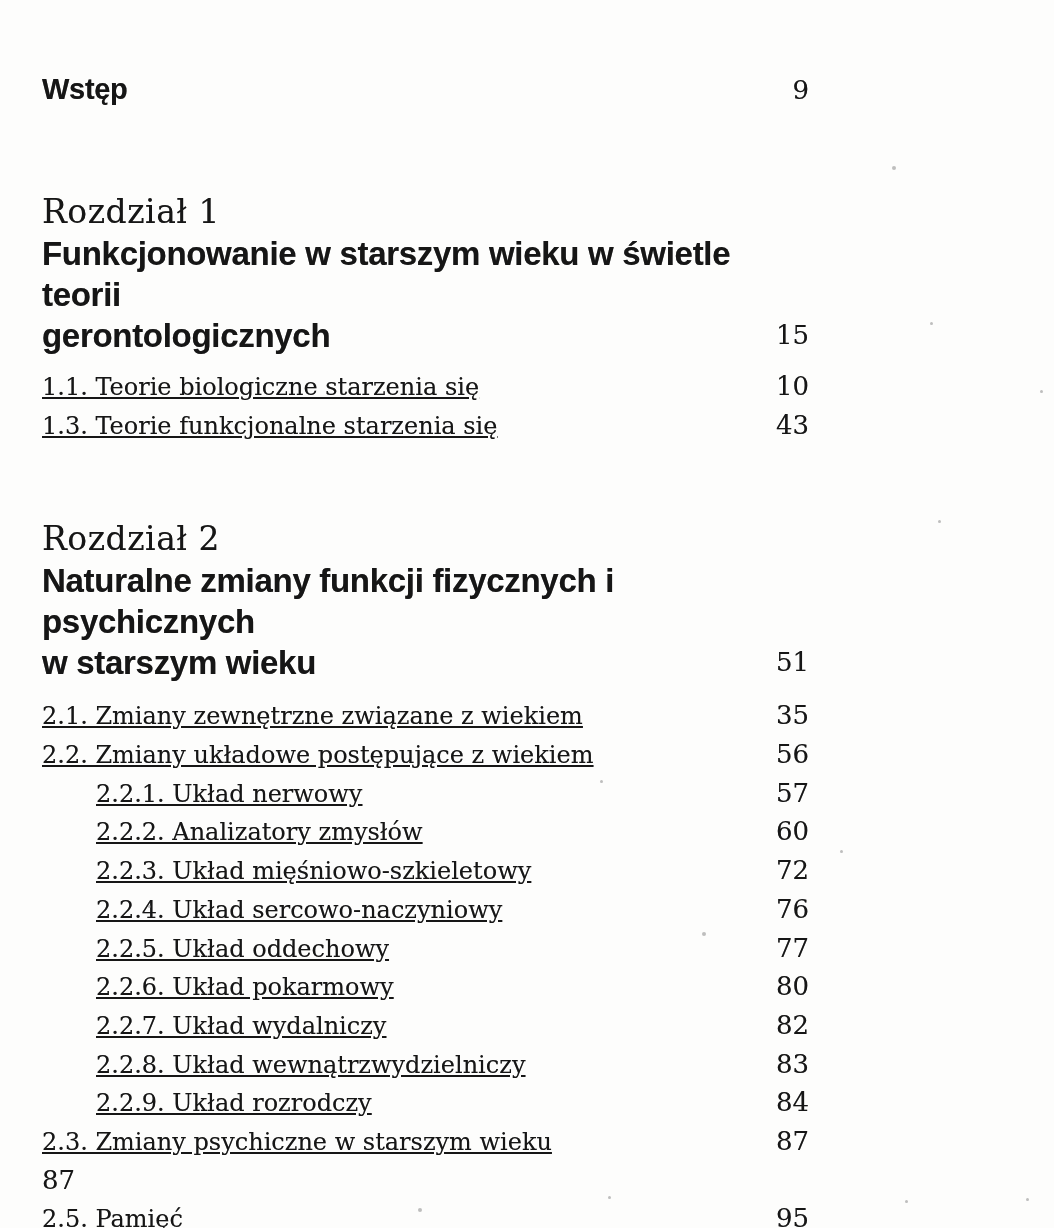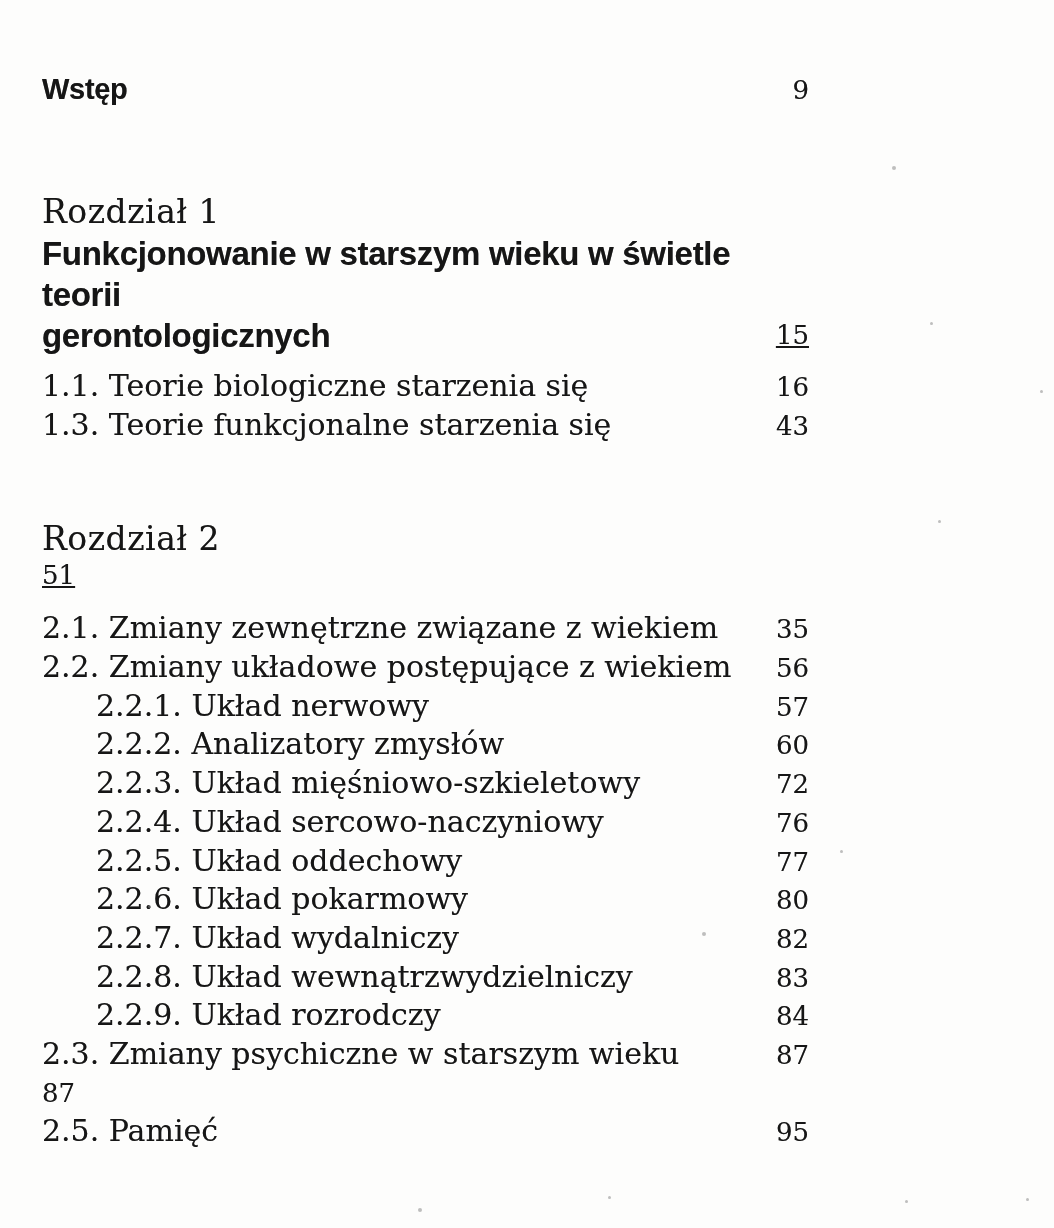--- a/index.html
+++ b/index.html
@@ -73,37 +73,38 @@
     margin-top: 6px;
   }
   .chapter-title {
     font-family: "Liberation Sans", "DejaVu Sans", sans-serif;
     font-weight: bold;
     font-size: 33px;
     line-height: 41px;
     letter-spacing: -0.3px;
     text-shadow: 0 0 0.5px rgba(0,0,0,0.5);
   }
-  .chapter-title-row .pagenum { padding-bottom: 6px; text-decoration: underline; }
+  .chapter-title-row .pagenum { padding-bottom: 6px; }
 
   
   .entries {
     margin-top: 11px;
   }
   .entries-2 { margin-top: 13px; }
   .entry {
     align-items: baseline;
     height: 38.7px;
   }
   .entry-label {
     font-family: "DejaVu Serif", "Liberation Serif", serif;
-    font-size: 30px;
+    font-size: 24px;
     line-height: 38.7px;
     white-space: nowrap;
     text-shadow: 0 0 0.5px rgba(0,0,0,0.4);
+    text-decoration: underline;
   }
   .entry.sub .entry-label { padding-left: 54px; }
   .entry .pagenum { line-height: 38.7px; }
 
   
   .speck {
     position: absolute;
     background: #8a8a8a;
     border-radius: 50%;
     opacity: 0.55;
@@ -125,30 +126,34 @@
       <div class="chapter-title">
         <div>Funkcjonowanie w starszym wieku w świetle teorii</div>
         <div>gerontologicznych</div>
       </div>
       <span class="pagenum">15</span>
     </div>
 
     <div class="entries">
       <div class="row entry">
         <span class="entry-label">1.1. Teorie biologiczne starzenia się</span>
-        <span class="pagenum">16</span>
+        <span class="pagenum">10</span>
       </div>
       <div class="row entry">
         <span class="entry-label">1.3. Teorie funkcjonalne starzenia się</span>
         <span class="pagenum">43</span>
       </div>
     </div>
 
     <div class="kicker kicker-2">Rozdział 2</div>
     <div class="chapter-title-row">
+      <div class="chapter-title">
+        <div>Naturalne zmiany funkcji fizycznych i psychicznych</div>
+        <div>w starszym wieku</div>
+      </div>
       <span class="pagenum">51</span>
     </div>
 
     <div class="entries entries-2">
       <div class="row entry">
         <span class="entry-label">2.1. Zmiany zewnętrzne związane z wiekiem</span>
         <span class="pagenum">35</span>
       </div>
       <div class="row entry">
         <span class="entry-label">2.2. Zmiany układowe postępujące z wiekiem</span>

